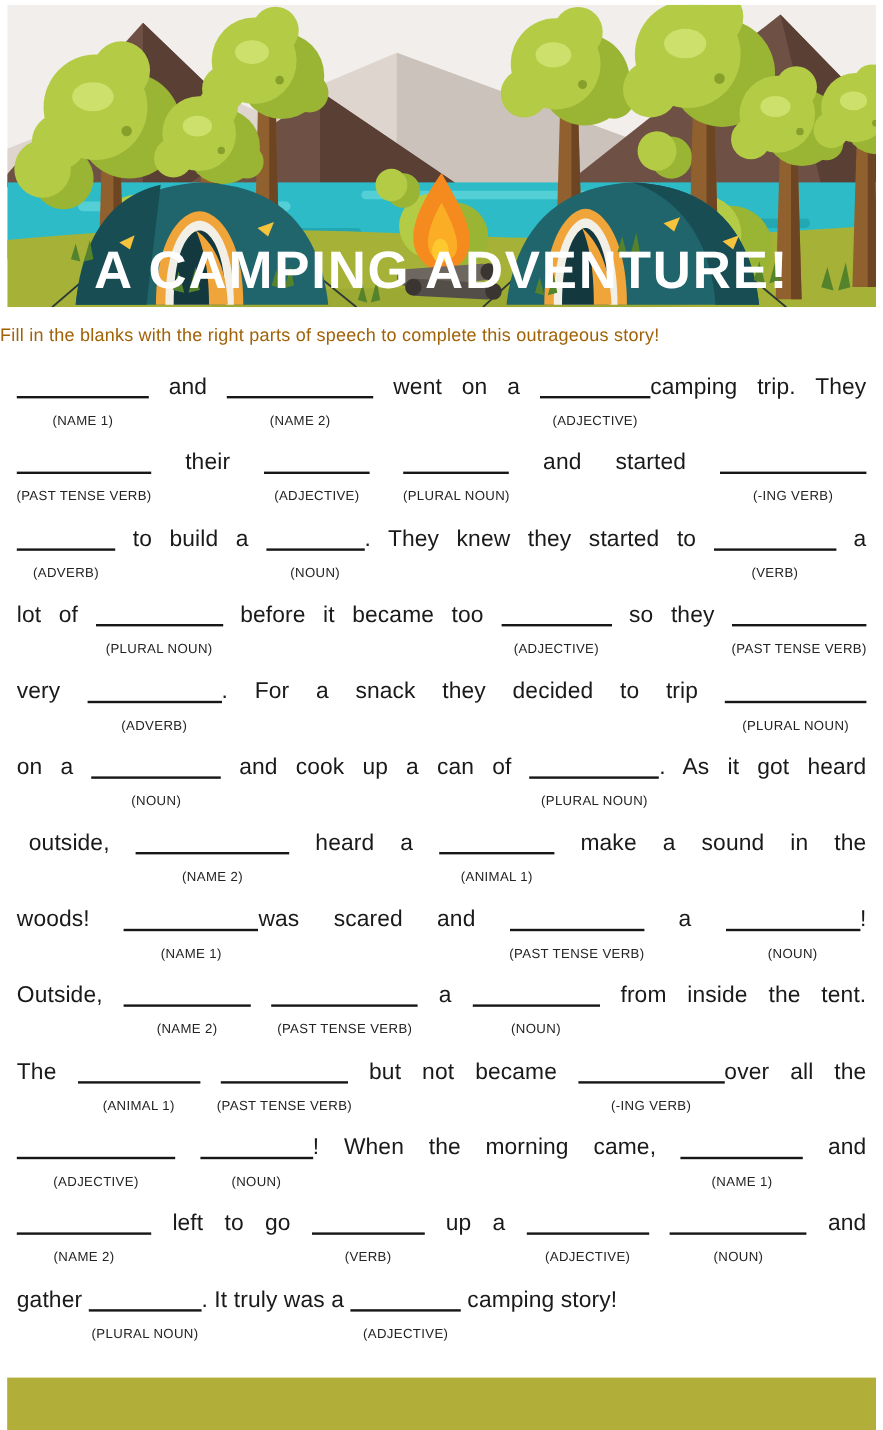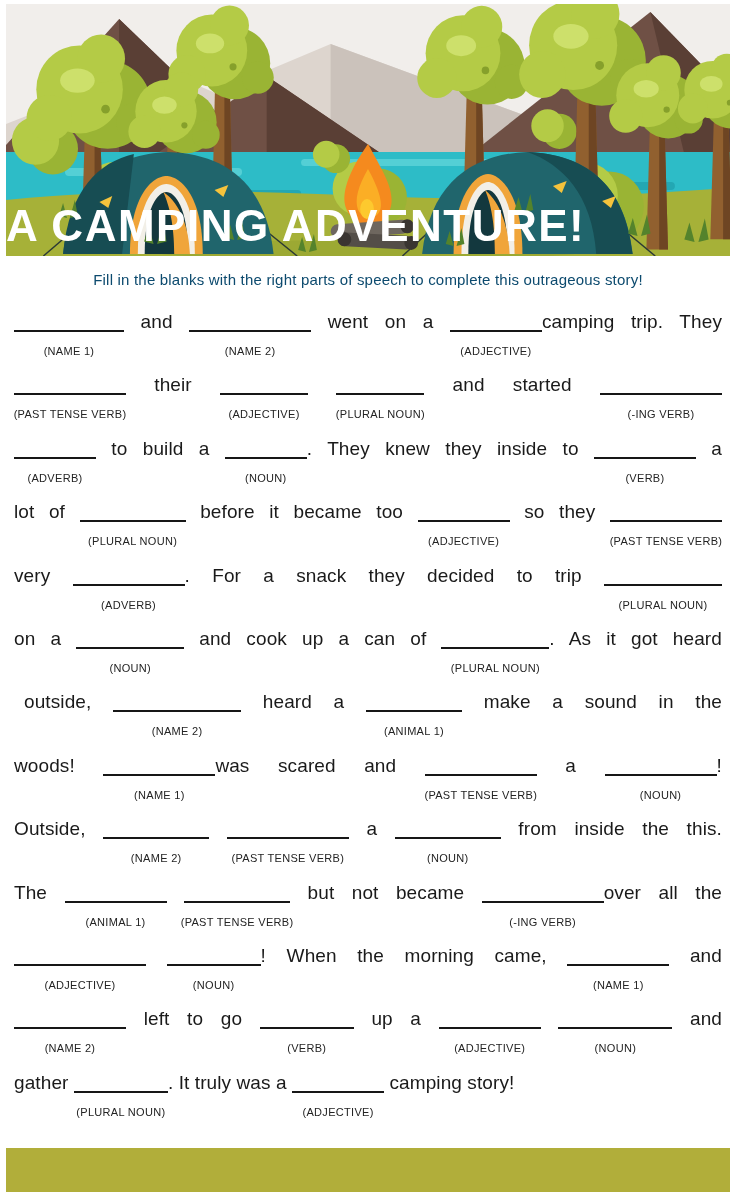--- a/index.html
+++ b/index.html
@@ -6,28 +6,28 @@
   body{
     width:736px;height:1192px;position:relative;overflow:hidden;
     background:#ffffff;font-family:"Liberation Sans",sans-serif;
   }
   
   .illustration{
     position:absolute;top:4px;left:6px;right:6px;height:252px;overflow:hidden;
   }
   .illustration svg{display:block;width:100%;height:100%;}
   .header-title{
-    position:absolute;left:0;right:0;bottom:5px;text-align:left;
+    position:absolute;left:0;right:0;bottom:5px;text-align:center;
     font-size:44px;font-weight:800;letter-spacing:1.5px;color:#ffffff;
     font-family:"Liberation Sans",sans-serif;white-space:nowrap;
   }
   
   .subtitle{
-    position:absolute;top:271px;left:0;right:0;text-align:center;
-    font-size:15px;font-weight:500;color:#0c4a6e;letter-spacing:.2px;
+    position:absolute;top:271px;left:0;right:0;
+    font-size:15px;font-weight:500;color:#a16207;letter-spacing:.2px;
   }
   
   .story{position:absolute;top:310px;left:14px;right:14px;}
   .story-line{height:63.4px;position:relative;}
   .line-text{
     margin:0;font-size:19px;line-height:24px;color:#1a1a1a;
     font-weight:500;letter-spacing:.1px;
   }
   .story-line.justify .line-text{text-align:justify;text-align-last:justify;}
   .blank{
@@ -184,39 +184,39 @@
 <div class="subtitle">Fill in the blanks with the right parts of speech to complete this outrageous story!</div>
 
 <div class="story">
     <div class="story-line justify">
       <p class="line-text"><span class="blank" style="width: 110px;"><span class="pos-label">(NAME 1)</span></span> <span>and</span> <span class="blank" style="width: 122px;"><span class="pos-label">(NAME 2)</span></span> <span>went on a</span> <span class="blank" style="width: 92px;"><span class="pos-label">(ADJECTIVE)</span></span><span>camping trip. They</span></p>
     </div>
     <div class="story-line justify">
       <p class="line-text"><span class="blank" style="width: 112px;"><span class="pos-label">(PAST TENSE VERB)</span></span> <span>their</span> <span class="blank" style="width: 88px;"><span class="pos-label">(ADJECTIVE)</span></span> <span class="blank" style="width: 88px;"><span class="pos-label">(PLURAL NOUN)</span></span> <span>and started</span> <span class="blank" style="width: 122px;"><span class="pos-label">(-ING VERB)</span></span></p>
     </div>
     <div class="story-line justify">
-      <p class="line-text"><span class="blank" style="width: 82px;"><span class="pos-label">(ADVERB)</span></span> <span>to build a</span> <span class="blank" style="width: 82px;"><span class="pos-label">(NOUN)</span></span><span>. They knew they inside to</span> <span class="blank" style="width: 102px;"><span class="pos-label">(VERB)</span></span> <span>a</span></p>
+      <p class="line-text"><span class="blank" style="width: 82px;"><span class="pos-label">(ADVERB)</span></span> <span>to build a</span> <span class="blank" style="width: 82px;"><span class="pos-label">(NOUN)</span></span><span>. They knew they started to</span> <span class="blank" style="width: 102px;"><span class="pos-label">(VERB)</span></span> <span>a</span></p>
     </div>
     <div class="story-line justify">
       <p class="line-text"><span>lot of</span> <span class="blank" style="width: 106px;"><span class="pos-label">(PLURAL NOUN)</span></span> <span>before it became too</span> <span class="blank" style="width: 92px;"><span class="pos-label">(ADJECTIVE)</span></span> <span>so they</span> <span class="blank" style="width: 112px;"><span class="pos-label">(PAST TENSE VERB)</span></span></p>
     </div>
     <div class="story-line justify">
       <p class="line-text"><span>very</span> <span class="blank" style="width: 112px;"><span class="pos-label">(ADVERB)</span></span><span>. For a snack they decided to trip</span> <span class="blank" style="width: 118px;"><span class="pos-label">(PLURAL NOUN)</span></span></p>
     </div>
     <div class="story-line justify">
       <p class="line-text"><span>on a</span> <span class="blank" style="width: 108px;"><span class="pos-label">(NOUN)</span></span> <span>and cook up a can of</span> <span class="blank" style="width: 108px;"><span class="pos-label">(PLURAL NOUN)</span></span><span>. As it got heard</span></p>
     </div>
     <div class="story-line justify" style="padding-left: 10px;">
       <p class="line-text"><span>outside,</span> <span class="blank" style="width: 128px;"><span class="pos-label">(NAME 2)</span></span> <span>heard a</span> <span class="blank" style="width: 96px;"><span class="pos-label">(ANIMAL 1)</span></span> <span>make a sound in the</span></p>
     </div>
     <div class="story-line justify">
       <p class="line-text"><span>woods!</span> <span class="blank" style="width: 112px;"><span class="pos-label">(NAME 1)</span></span><span>was scared and</span> <span class="blank" style="width: 112px;"><span class="pos-label">(PAST TENSE VERB)</span></span> <span>a</span> <span class="blank" style="width: 112px;"><span class="pos-label">(NOUN)</span></span><span>!</span></p>
     </div>
     <div class="story-line justify">
-      <p class="line-text"><span>Outside,</span> <span class="blank" style="width: 106px;"><span class="pos-label">(NAME 2)</span></span> <span class="blank" style="width: 122px;"><span class="pos-label">(PAST TENSE VERB)</span></span> <span>a</span> <span class="blank" style="width: 106px;"><span class="pos-label">(NOUN)</span></span> <span>from inside the this.</span></p>
+      <p class="line-text"><span>Outside,</span> <span class="blank" style="width: 106px;"><span class="pos-label">(NAME 2)</span></span> <span class="blank" style="width: 122px;"><span class="pos-label">(PAST TENSE VERB)</span></span> <span>a</span> <span class="blank" style="width: 106px;"><span class="pos-label">(NOUN)</span></span> <span>from inside the tent.</span></p>
     </div>
     <div class="story-line justify">
       <p class="line-text"><span>The</span> <span class="blank" style="width: 102px;"><span class="pos-label">(ANIMAL 1)</span></span> <span class="blank" style="width: 106px;"><span class="pos-label">(PAST TENSE VERB)</span></span> <span>but not became</span> <span class="blank" style="width: 122px;"><span class="pos-label">(-ING VERB)</span></span><span>over all the</span></p>
     </div>
     <div class="story-line justify">
       <p class="line-text"><span class="blank" style="width: 132px;"><span class="pos-label">(ADJECTIVE)</span></span> <span class="blank" style="width: 94px;"><span class="pos-label">(NOUN)</span></span><span>! When the morning came,</span> <span class="blank" style="width: 102px;"><span class="pos-label">(NAME 1)</span></span> <span>and</span></p>
     </div>
     <div class="story-line justify">
       <p class="line-text"><span class="blank" style="width: 112px;"><span class="pos-label">(NAME 2)</span></span> <span>left to go</span> <span class="blank" style="width: 94px;"><span class="pos-label">(VERB)</span></span> <span>up a</span> <span class="blank" style="width: 102px;"><span class="pos-label">(ADJECTIVE)</span></span> <span class="blank" style="width: 114px;"><span class="pos-label">(NOUN)</span></span> <span>and</span></p>
     </div>

